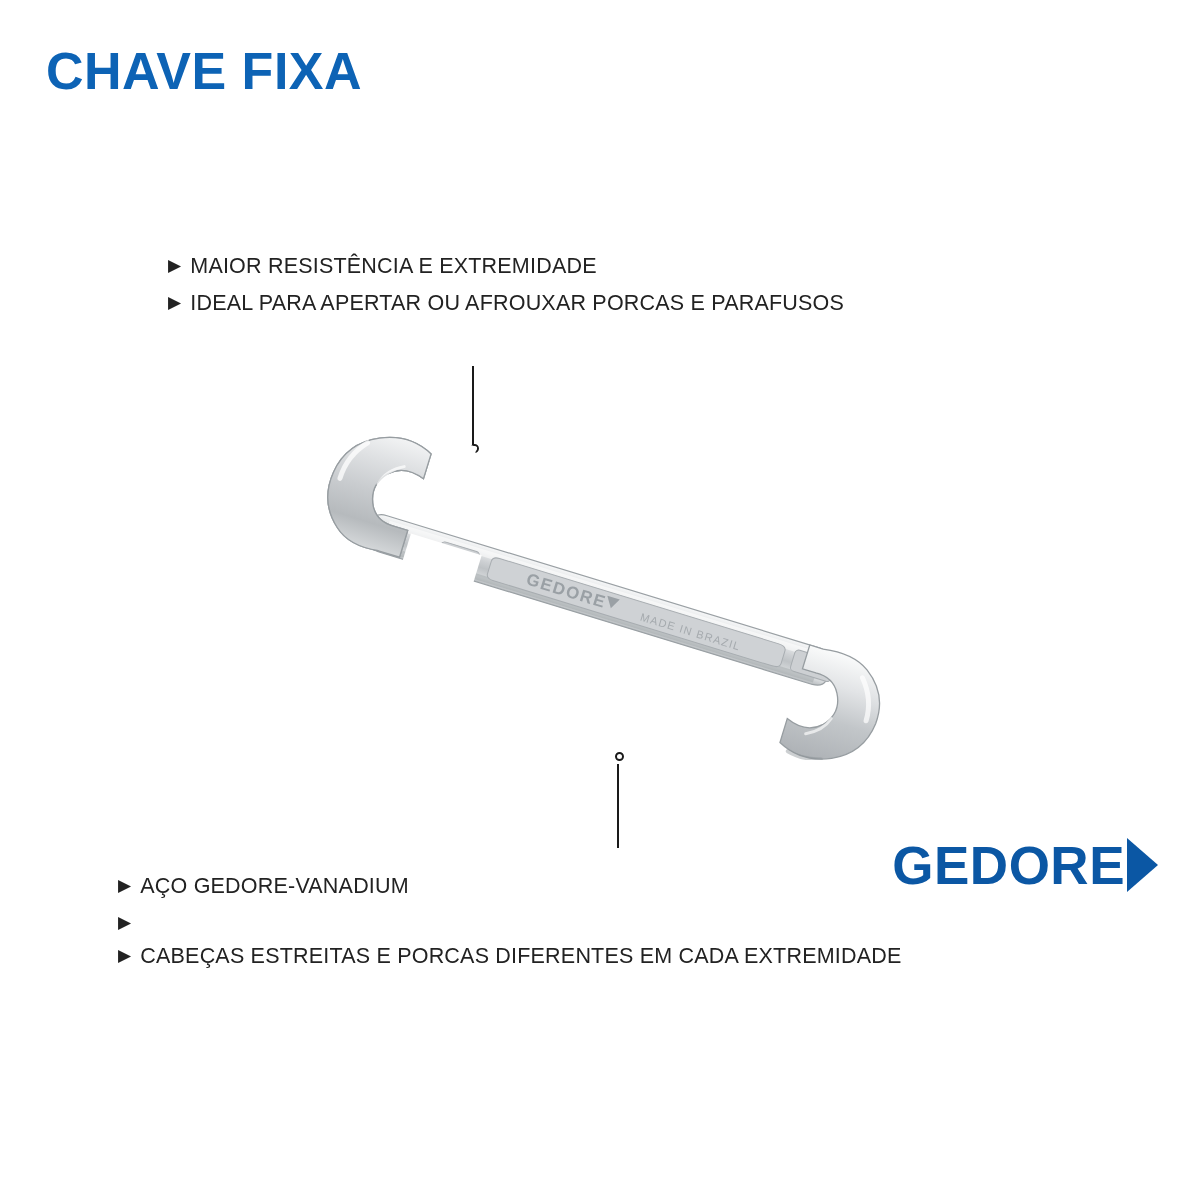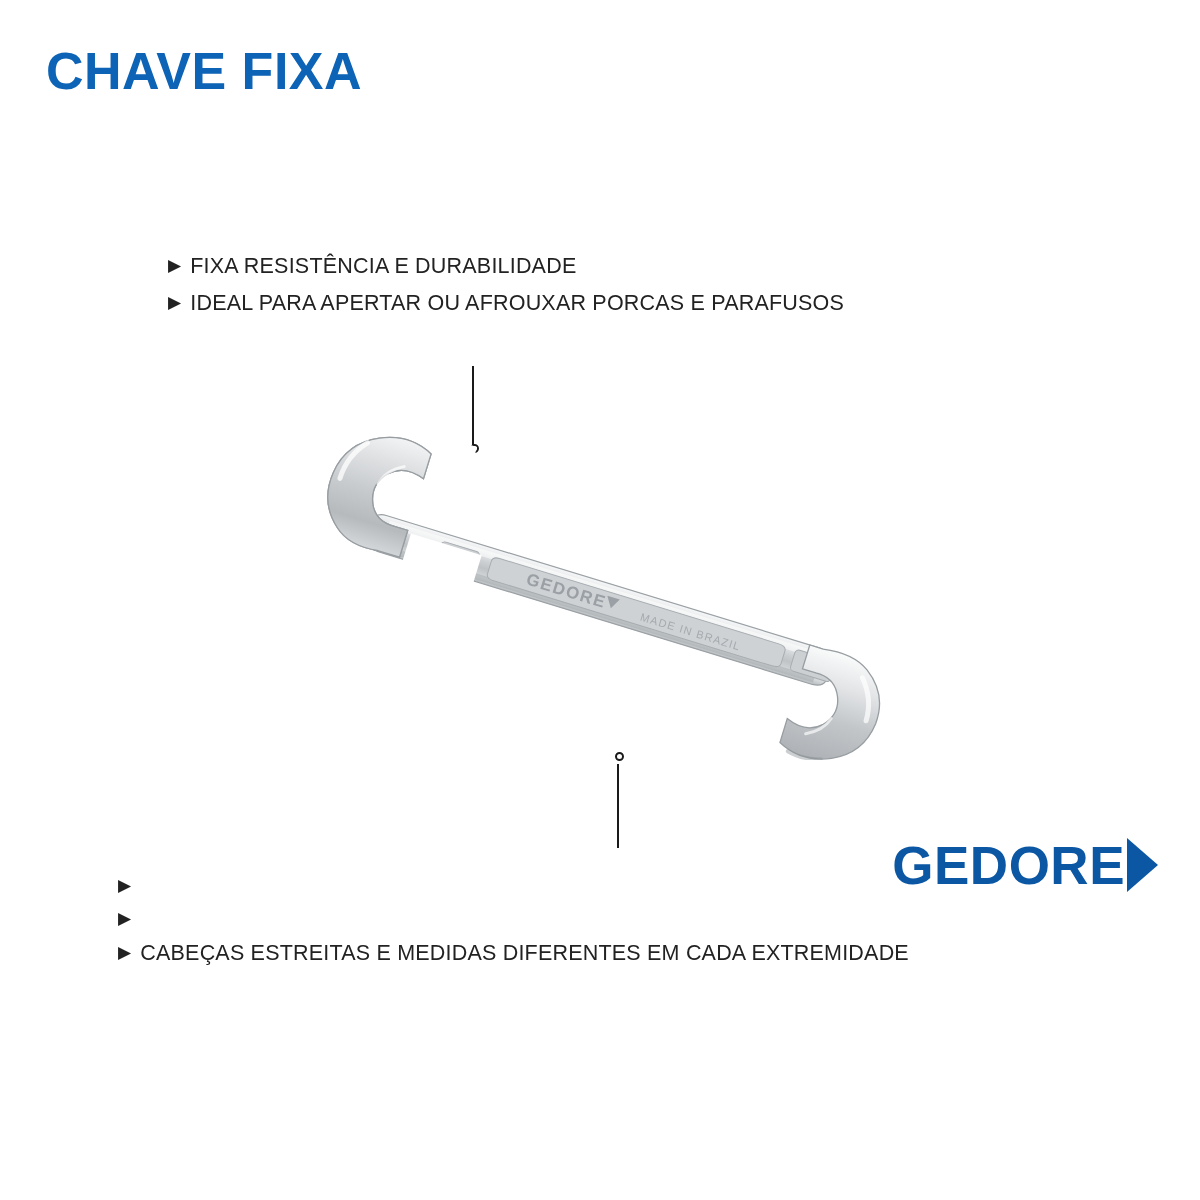--- a/index.html
+++ b/index.html
@@ -160,21 +160,21 @@
 </head>
 <body>
 
 <div class="page">
 
   <div class="title">CHAVE FIXA</div>
 
   <ul class="feature-list top">
     <li class="feature-item">
       <span class="bullet">▶</span>
-      <span class="txt">FIXA RESISTÊNCIA E DURABILIDADE</span>
+      <span class="txt">MAIOR RESISTÊNCIA E EXTREMIDADE</span>
     </li>
     <li class="feature-item">
       <span class="bullet">▶</span>
       <span class="txt">IDEAL PARA APERTAR OU AFROUXAR PORCAS E PARAFUSOS</span>
     </li>
   </ul>
 
   <div class="leader" id="leader-top">
     <div class="line"></div>
     <div class="dot"></div>
@@ -288,27 +288,28 @@
   </div>
 
   <div class="leader" id="leader-bottom">
     <div class="dot"></div>
     <div class="line"></div>
   </div>
 
   <ul class="feature-list bottom">
     <li class="feature-item">
       <span class="bullet">▶</span>
-    </li>
-    <li class="feature-item">
-      <span class="bullet">▶</span>
-    </li>
-    <li class="feature-item">
-      <span class="bullet">▶</span>
-      <span class="txt">CABEÇAS ESTREITAS E MEDIDAS DIFERENTES EM CADA EXTREMIDADE</span>
+      <span class="txt">AÇO GEDORE-VANADIUM</span>
+    </li>
+    <li class="feature-item">
+      <span class="bullet">▶</span>
+    </li>
+    <li class="feature-item">
+      <span class="bullet">▶</span>
+      <span class="txt">CABEÇAS ESTREITAS E PORCAS DIFERENTES EM CADA EXTREMIDADE</span>
     </li>
   </ul>
 
   <div class="logo">
     <span class="logo-text">GEDORE</span>
     <span class="logo-mark"></span>
   </div>
 
 </div>
 

